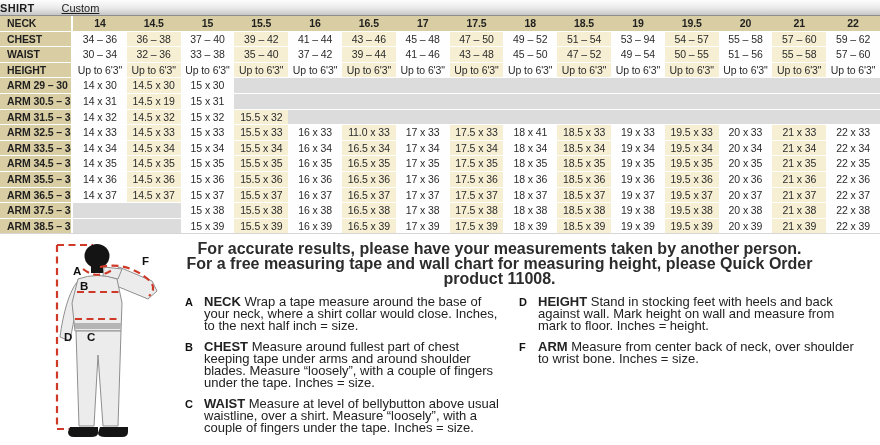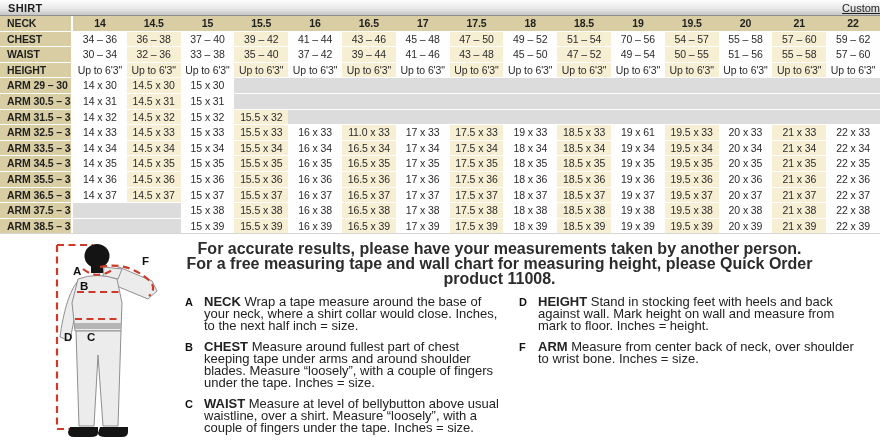--- a/index.html
+++ b/index.html
@@ -5,27 +5,27 @@
   * { box-sizing: border-box; }
   html,body { margin:0; padding:0; }
   body {
     width:880px; height:445px; overflow:hidden;
     background:#fff; color:#222;
     font-family:"Liberation Sans", sans-serif;
   }
 
   
   .titlebar {
-    height:16px; display:flex; align-items:center; padding-left:8px;
+    height:16px; display:flex; align-items:center; 
     background:linear-gradient(#fefefe 0%, #e9e9e9 55%, #c6c6c6 100%);
     border-bottom:1px solid #8d8d8d;
-    font-size:11px; color:#1d1d1d;justify-content:space-between;
+    font-size:11px; color:#1d1d1d;
   }
   .titlebar .t { font-weight:bold; letter-spacing:.3px; }
-  .titlebar .s { margin-left:2px;text-decoration:underline; }
+  .titlebar .s { margin-left:27px;text-decoration:underline; }
 
   #tbl { display:flex; flex-direction:column; gap:1px; background:#fff; }
   .row { display:grid; grid-template-columns:73px repeat(15, 1fr); height:14.6px; }
   .cell {
     font-size:10.5px; line-height:14.6px; text-align:center;
     white-space:nowrap; overflow:hidden; color:#2b2b2b; letter-spacing:-0.1px;
   }
   .lbl {
     background:#d9cda3; text-align:left; padding-left:7px;
     font-weight:bold; color:#1f1f1f; border-right:2px solid #fff;
@@ -89,21 +89,21 @@
         <div class="cell white">34 – 36</div>
         <div class="cell cream">36 – 38</div>
         <div class="cell white">37 – 40</div>
         <div class="cell cream">39 – 42</div>
         <div class="cell white">41 – 44</div>
         <div class="cell cream">43 – 46</div>
         <div class="cell white">45 – 48</div>
         <div class="cell cream">47 – 50</div>
         <div class="cell white">49 – 52</div>
         <div class="cell cream">51 – 54</div>
-        <div class="cell white">70 – 56</div>
+        <div class="cell white">53 – 94</div>
         <div class="cell cream">54 – 57</div>
         <div class="cell white">55 – 58</div>
         <div class="cell cream">57 – 60</div>
         <div class="cell white">59 – 62</div>
       </div>
       <div class="row">
         <div class="cell lbl">WAIST</div>
         <div class="cell white">30 – 34</div>
         <div class="cell cream">32 – 36</div>
         <div class="cell white">33 – 38</div>
@@ -152,21 +152,21 @@
         <div class="cell empty"></div>
         <div class="cell empty"></div>
         <div class="cell empty"></div>
         <div class="cell empty"></div>
         <div class="cell empty"></div>
         <div class="cell empty"></div>
       </div>
       <div class="row">
         <div class="cell lbl">ARM 30.5 – 31</div>
         <div class="cell white">14 x 31</div>
-        <div class="cell cream">14.5 x 31</div>
+        <div class="cell cream">14.5 x 19</div>
         <div class="cell white">15 x 31</div>
         <div class="cell empty"></div>
         <div class="cell empty"></div>
         <div class="cell empty"></div>
         <div class="cell empty"></div>
         <div class="cell empty"></div>
         <div class="cell empty"></div>
         <div class="cell empty"></div>
         <div class="cell empty"></div>
         <div class="cell empty"></div>
@@ -195,23 +195,23 @@
       <div class="row">
         <div class="cell lbl">ARM 32.5 – 33</div>
         <div class="cell white">14 x 33</div>
         <div class="cell cream">14.5 x 33</div>
         <div class="cell white">15 x 33</div>
         <div class="cell cream">15.5 x 33</div>
         <div class="cell white">16 x 33</div>
         <div class="cell cream">11.0 x 33</div>
         <div class="cell white">17 x 33</div>
         <div class="cell cream">17.5 x 33</div>
+        <div class="cell white">18 x 41</div>
+        <div class="cell cream">18.5 x 33</div>
         <div class="cell white">19 x 33</div>
-        <div class="cell cream">18.5 x 33</div>
-        <div class="cell white">19 x 61</div>
         <div class="cell cream">19.5 x 33</div>
         <div class="cell white">20 x 33</div>
         <div class="cell cream">21 x 33</div>
         <div class="cell white">22 x 33</div>
       </div>
       <div class="row">
         <div class="cell lbl">ARM 33.5 – 34</div>
         <div class="cell white">14 x 34</div>
         <div class="cell cream">14.5 x 34</div>
         <div class="cell white">15 x 34</div>

